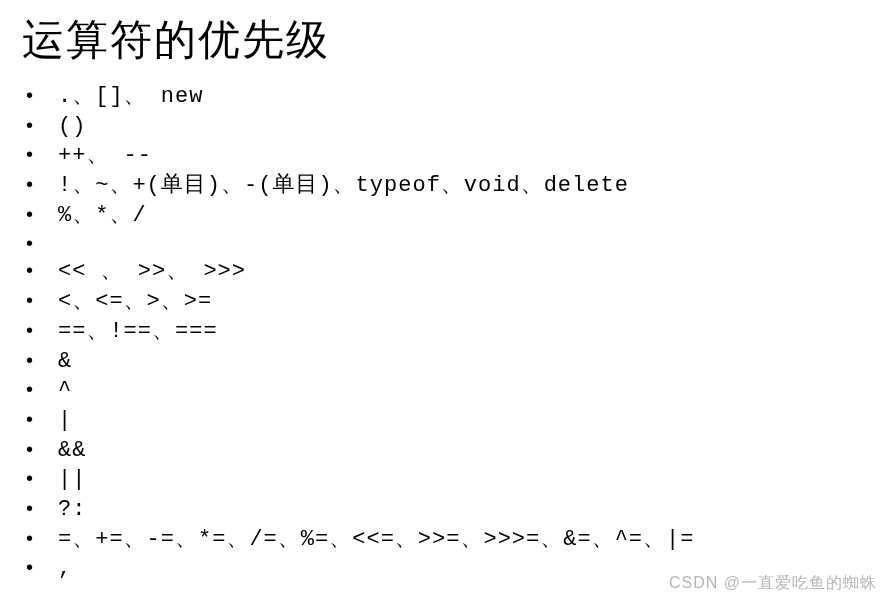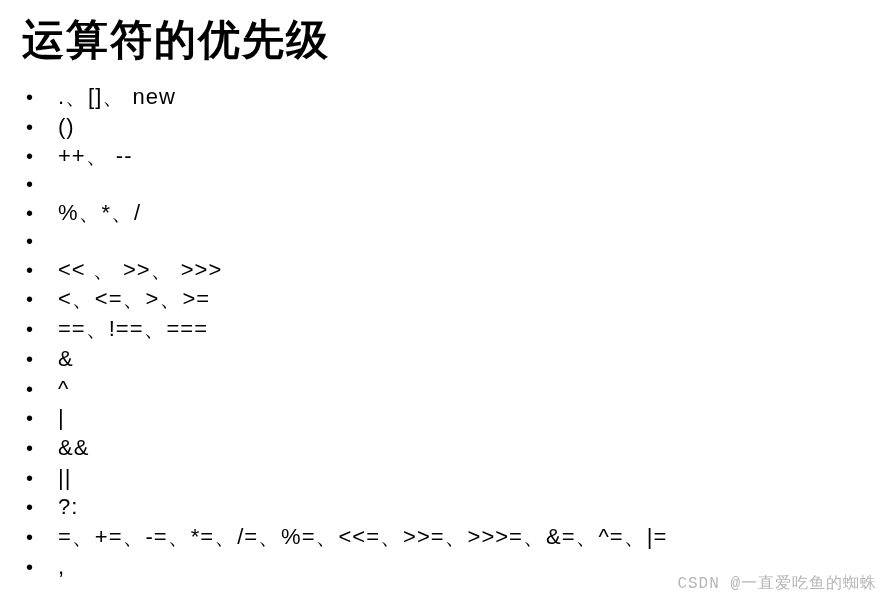--- a/index.html
+++ b/index.html
@@ -11,21 +11,21 @@
       width: 895px;
       height: 604px;
       background: #ffffff;
       font-family: "Microsoft YaHei", "SimSun", Arial, sans-serif;
       color: #000000;
       position: relative;
       padding: 12px 22px;
     }
     .title {
       font-size: 42px;
-      font-weight: 700;
+      font-weight: 400;
       margin-bottom: 14px;
       letter-spacing: 2px;
     }
     .list {
       list-style: none;
       padding-left: 0;
     }
     .list-item {
       font-size: 22px;
       line-height: 1.35;
@@ -33,30 +33,30 @@
       align-items: baseline;
     }
     .bullet {
       display: inline-block;
       width: 36px;
       text-align: left;
       padding-left: 4px;
       font-size: 20px;
     }
     .item-text {
-      font-family: Liberation Sans, sans-serif;
+      font-family: Liberation Mono, monospace;
       letter-spacing: 1px;
     }
     .watermark {
       position: absolute;
       right: 18px;
       bottom: 10px;
       color: rgba(120, 120, 120, 0.55);
       font-size: 16px;
-      font-family: Liberation Mono, monospace;
+      font-family: Liberation Sans, sans-serif;
       letter-spacing: 1px;
     }
   </style>
 </head>
 <body>
 
 <h1 class="title">运算符的优先级</h1>
 
 <ul class="list">
   <li class="list-item">
@@ -66,20 +66,21 @@
   <li class="list-item">
     <span class="bullet">•</span>
     <span class="item-text">()</span>
   </li>
   <li class="list-item">
     <span class="bullet">•</span>
     <span class="item-text">++、 --</span>
   </li>
   <li class="list-item">
     <span class="bullet">•</span>
+    <span class="item-text">!、~、+(单目)、-(单目)、typeof、void、delete</span>
   </li>
   <li class="list-item">
     <span class="bullet">•</span>
     <span class="item-text">%、*、/</span>
   </li>
   <li class="list-item">
     <span class="bullet">•</span>
   </li>
   <li class="list-item">
     <span class="bullet">•</span>

